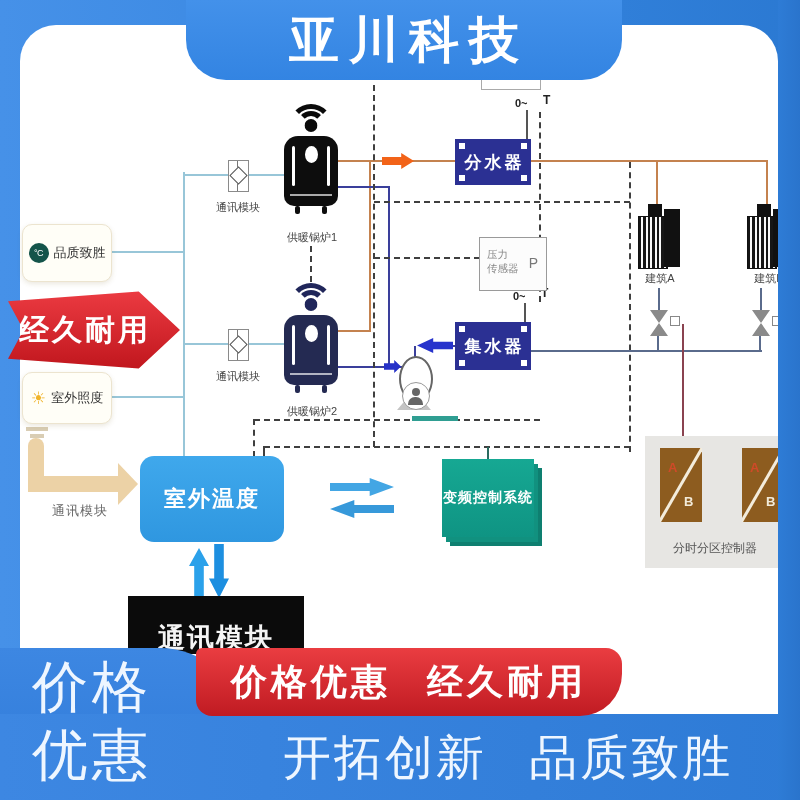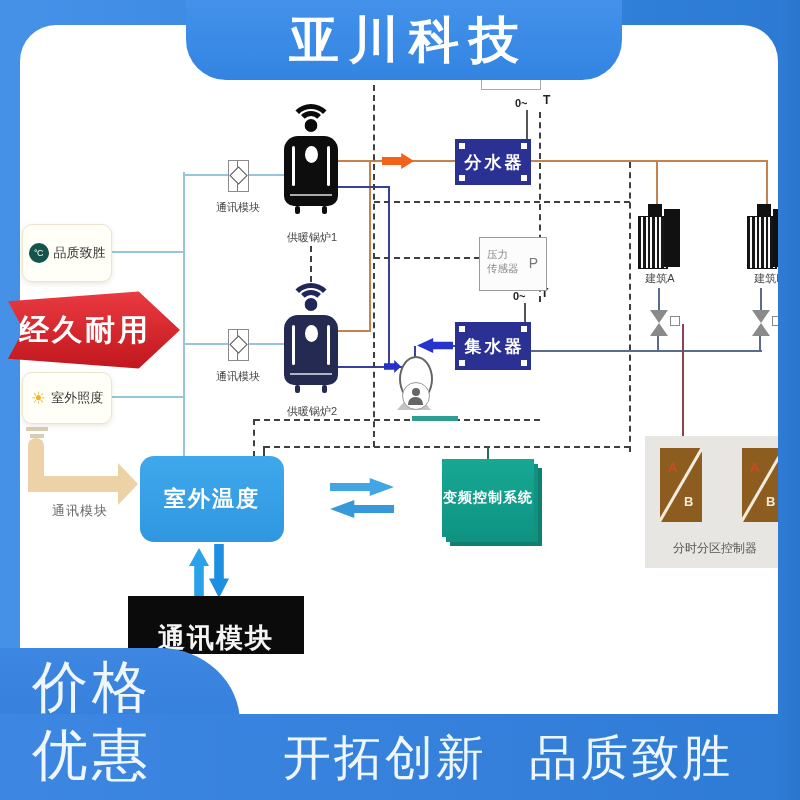--- a/index.html
+++ b/index.html
@@ -308,18 +308,21 @@
     </div>
     <div class="abs" style="left:5px;top:104px;width:130px;text-align:center;font-size:12px;color:#555;">分时分区控制器</div>
   </div>
 
   <div class="abs black-box">
     <span>通讯模块</span>
   </div>
 
   <div class="abs foot-left"></div>
   <div class="abs foot-main"></div>
+  <div class="abs red-band">
+    <span>价格优惠 经久耐用</span>
+  </div>
   <div class="abs big-white" style="left:32px;top:650px;font-size:56px;letter-spacing:4px;">价格</div>
   <div class="abs big-white" style="left:32px;top:718px;font-size:56px;letter-spacing:4px;">优惠</div>
   <div class="abs big-white" style="left:283px;top:726px;font-size:48px;letter-spacing:3px;word-spacing:26px;">开拓创新 品质致胜</div>
 
   <div class="abs right-strip"></div>
 </div>
 
 </body></html>

